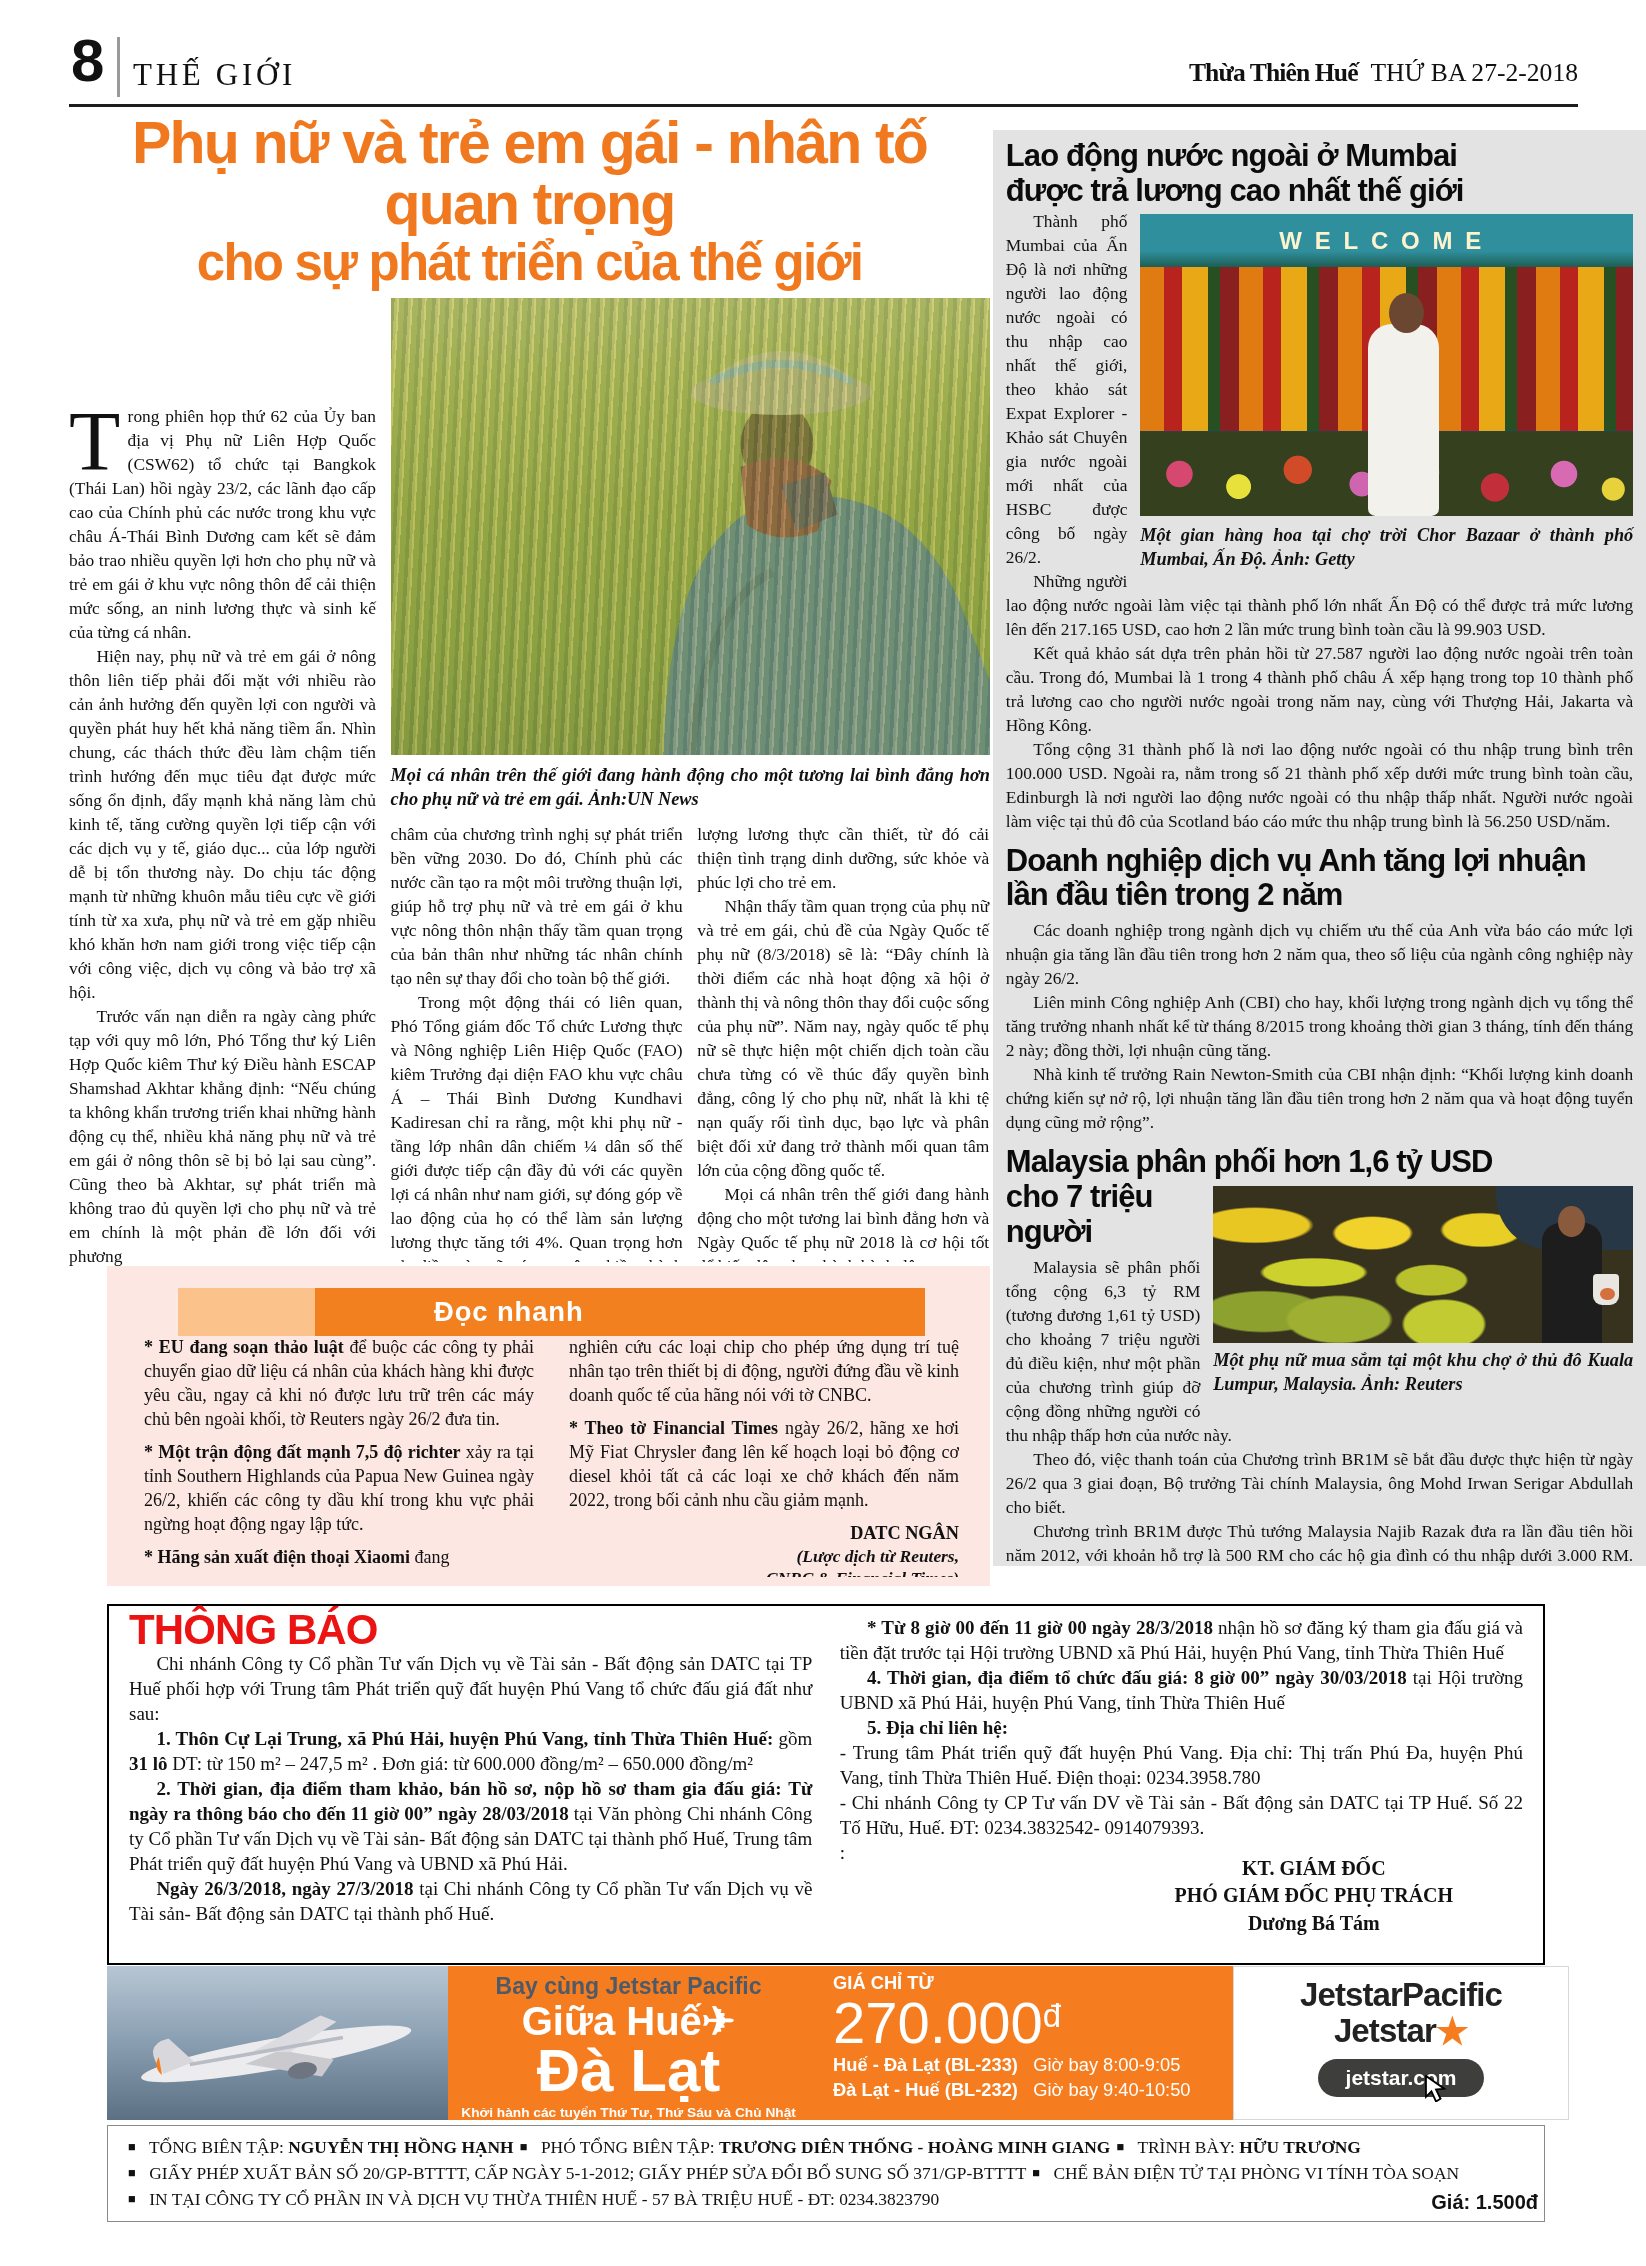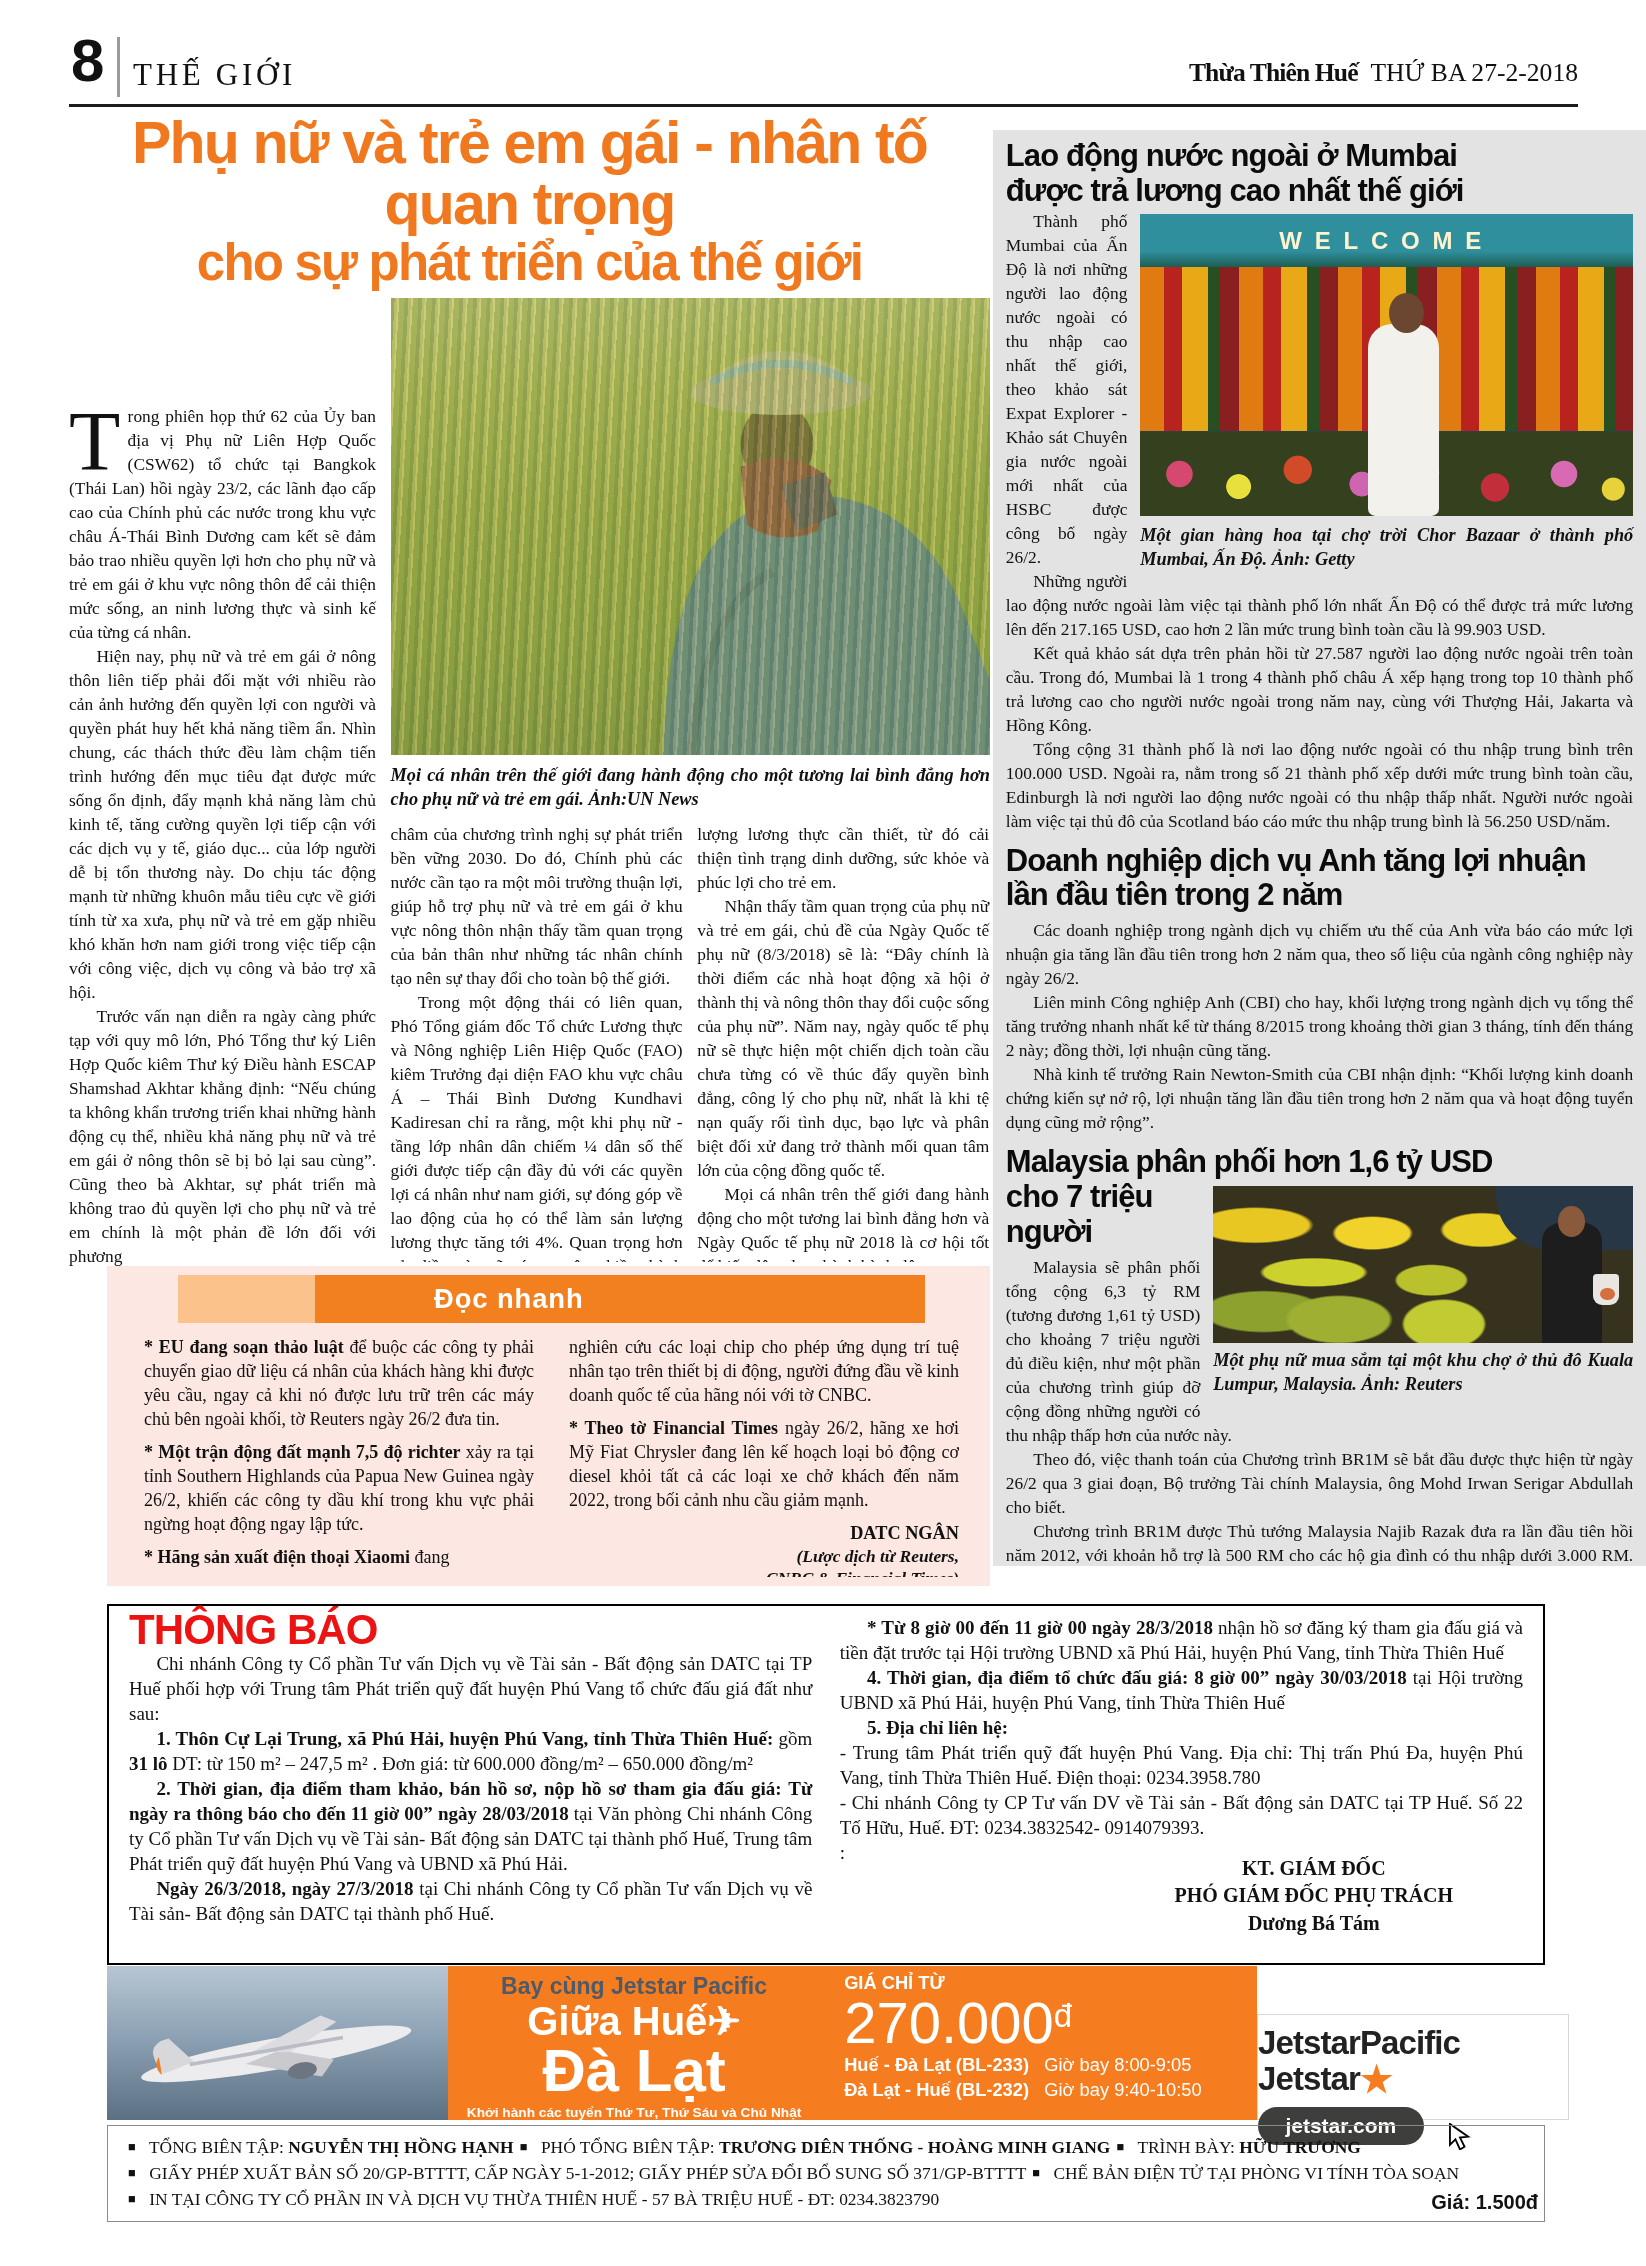--- a/index.html
+++ b/index.html
@@ -76,21 +76,21 @@
       radial-gradient(ellipse at 55% 88%,#c3cb33 0 12%,transparent 13%),
       radial-gradient(ellipse at 12% 80%,#8da12e 0 11%,transparent 12%);}
   .bn-awn{position:absolute;right:0;top:0;width:137px;height:64px;background:#273746;
     border-radius:0 0 0 55px;}
   .bn-lady{position:absolute;right:31px;top:37px;width:60px;height:121px;background:#1d1d1d;border-radius:18.3px 18.3px 0 0;}
   .bn-face{position:absolute;right:48px;top:20px;width:27.4px;height:31px;background:#8a5a3c;border-radius:50%;}
   .bn-bag{position:absolute;right:14.6px;top:88px;width:25.6px;height:31px;background:#e9e6e2;border-radius:3.7px 3.7px 9.1px 9.1px;}
   .bn-fruit{position:absolute;right:18.3px;top:102px;width:14.6px;height:12.8px;background:#d4703d;border-radius:50%;}
   
   #docnhanh{left:107px;top:1266px;width:883px;height:320px;background:#fce7e2;}
-  #dntab{position:absolute;left:71px;top:9px;width:747px;height:48px;display:flex;}
+  #dntab{position:absolute;left:71px;top:22px;width:747px;height:48px;display:flex;}
   #dntab .seg1{width:137px;background:#fbc28c;}
   #dntab .seg2{flex:1;background:#f3801f;color:#fff;font-family:"Liberation Sans",sans-serif;
       font-weight:bold;font-size:27.4px;line-height:48px;padding-left:119px;letter-spacing:0.9px;}
   #dncols{position:absolute;left:37px;right:31px;top:69px;bottom:9.1px;display:flex;gap:35px;overflow:hidden;}
   .dncol{flex:1;font-size:18px;line-height:24px;}
   .dncol p{margin:0 0 9.1px 0;}
   .dnlead{font-weight:bold;}
   .dnby{font-weight:bold;font-size:18.3px;text-align:right;margin-top:1.8px;}
   .dncred{font-weight:bold;font-style:italic;font-size:17.4px;text-align:right;line-height:22px;}
   
@@ -111,22 +111,22 @@
   .ad-tag{color:#4e5a68;font-family:"Liberation Sans",sans-serif;font-weight:bold;font-size:23px;}
   .ad-from{font-family:"Liberation Sans",sans-serif;font-weight:bold;font-size:40px;line-height:1.05;}
   .ad-to{font-family:"Liberation Sans",sans-serif;font-weight:bold;font-size:60px;line-height:.95;}
   .ad-note{font-family:"Liberation Sans",sans-serif;font-weight:bold;font-size:13.7px;margin-top:5.5px;}
   .ad-right{flex:1;padding:5.5px 0 0 24px;}
   .ad-pricelabel{font-family:"Liberation Sans",sans-serif;font-weight:bold;font-size:18.3px;}
   .ad-price{font-family:"Liberation Sans",sans-serif;font-weight:normal;font-size:58px;line-height:1;}
   .ad-price .dong{font-size:33px;vertical-align:16.4px;}
   .ad-fl{font-family:"Liberation Sans",sans-serif;font-weight:bold;font-size:18.3px;line-height:25px;}
   .ad-fl .gb{font-weight:normal;}
-  #adlogo{width:312px;background:#fff;border:1.8px solid #d7d7d7;box-sizing:border-box;
-    padding-top:11px;position:relative;margin-top:48px;}
+  #adlogo{width:336px;background:#fff;border:1.8px solid #d7d7d7;box-sizing:border-box;
+    text-align:center;padding-top:11px;position:relative;}
   .jp1{font-family:"Liberation Sans",sans-serif;font-weight:bold;font-size:33px;letter-spacing:-0.9px;color:#222;line-height:1.05;}
   .jp2{font-family:"Liberation Sans",sans-serif;font-weight:bold;font-size:33px;letter-spacing:-0.9px;color:#222;line-height:1.0;}
   .jpstar{color:#f57d20;font-size:37px;vertical-align:-1.8px;}
   .jpill{display:inline-block;margin-top:9.1px;background:#3e3e3d;color:#fff;border-radius:22px;
     padding:7.3px 27.4px;font-family:"Liberation Sans",sans-serif;font-weight:bold;font-size:21px;}
   #cursor{position:absolute;left:190px;top:108px;}
   
   #footbox{left:107px;top:2125px;width:1438px;height:97px;border:1.8px solid #8a8a8a;
     box-sizing:border-box;padding:9.1px 18.3px;font-size:17.4px;line-height:25.6px;position:absolute;}
   #footbox .b{font-weight:bold;}

